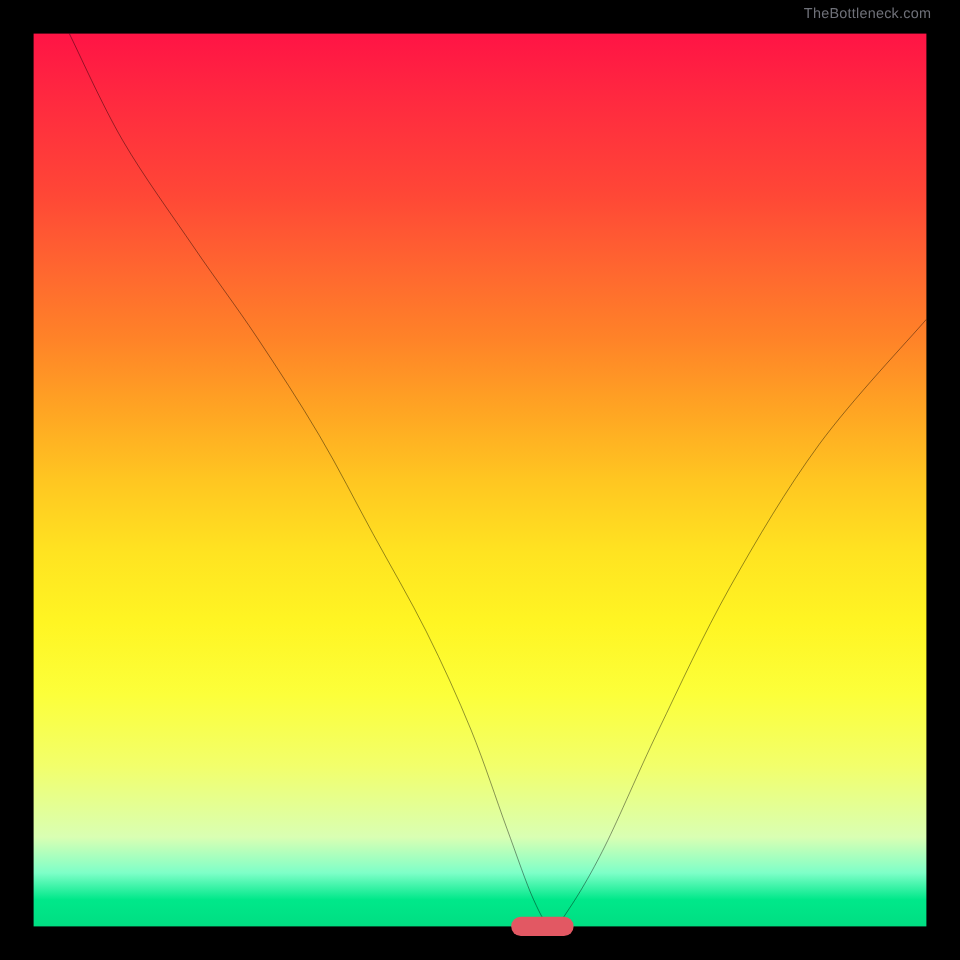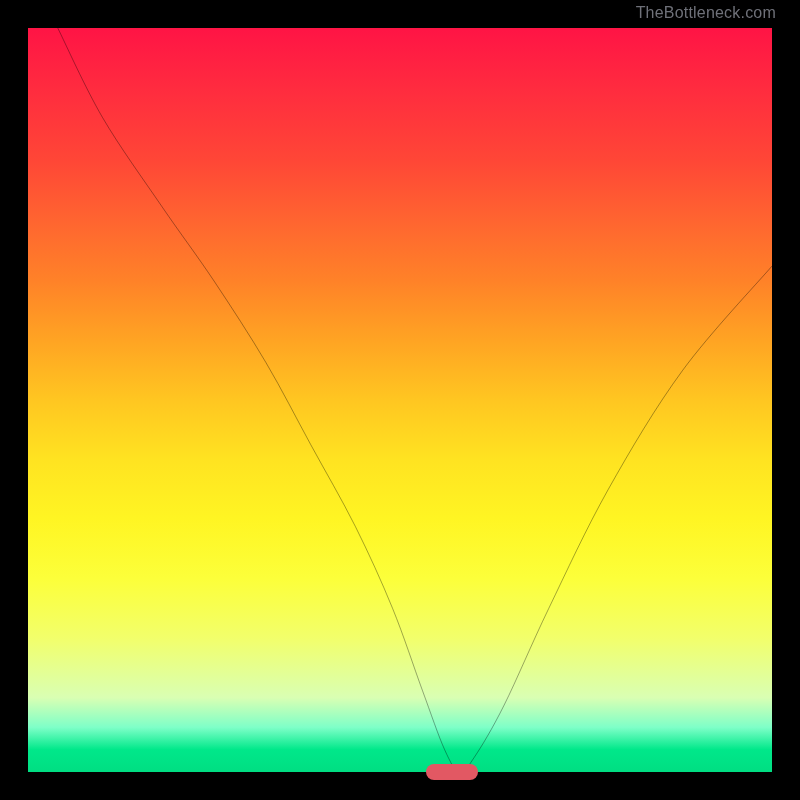--- a/index.html
+++ b/index.html
@@ -39,21 +39,21 @@
       #7effc8 94%,
       #00e88a 97%,
       #00de82 100%
     );
   }
   .watermark {
     position: absolute;
     top: -24px;
     right: -4px;
     color: #6f7179;
-    font-size: 16px;
+    font-size: 12px;
     font-weight: 500;
     letter-spacing: 0.2px;
   }
   svg.curve {
     position: absolute;
     inset: 0;
     width: 100%;
     height: 100%;
   }
   .marker {

